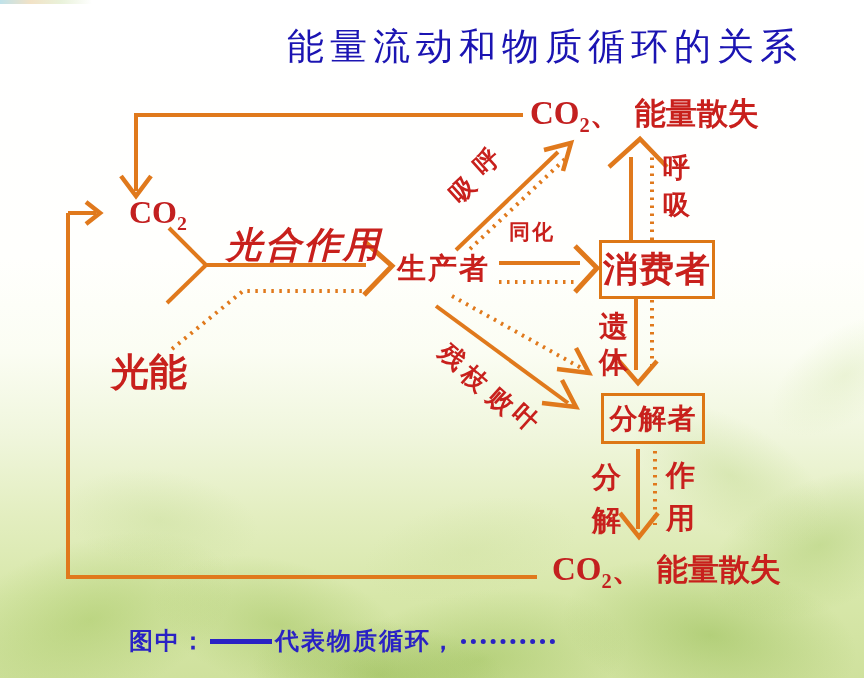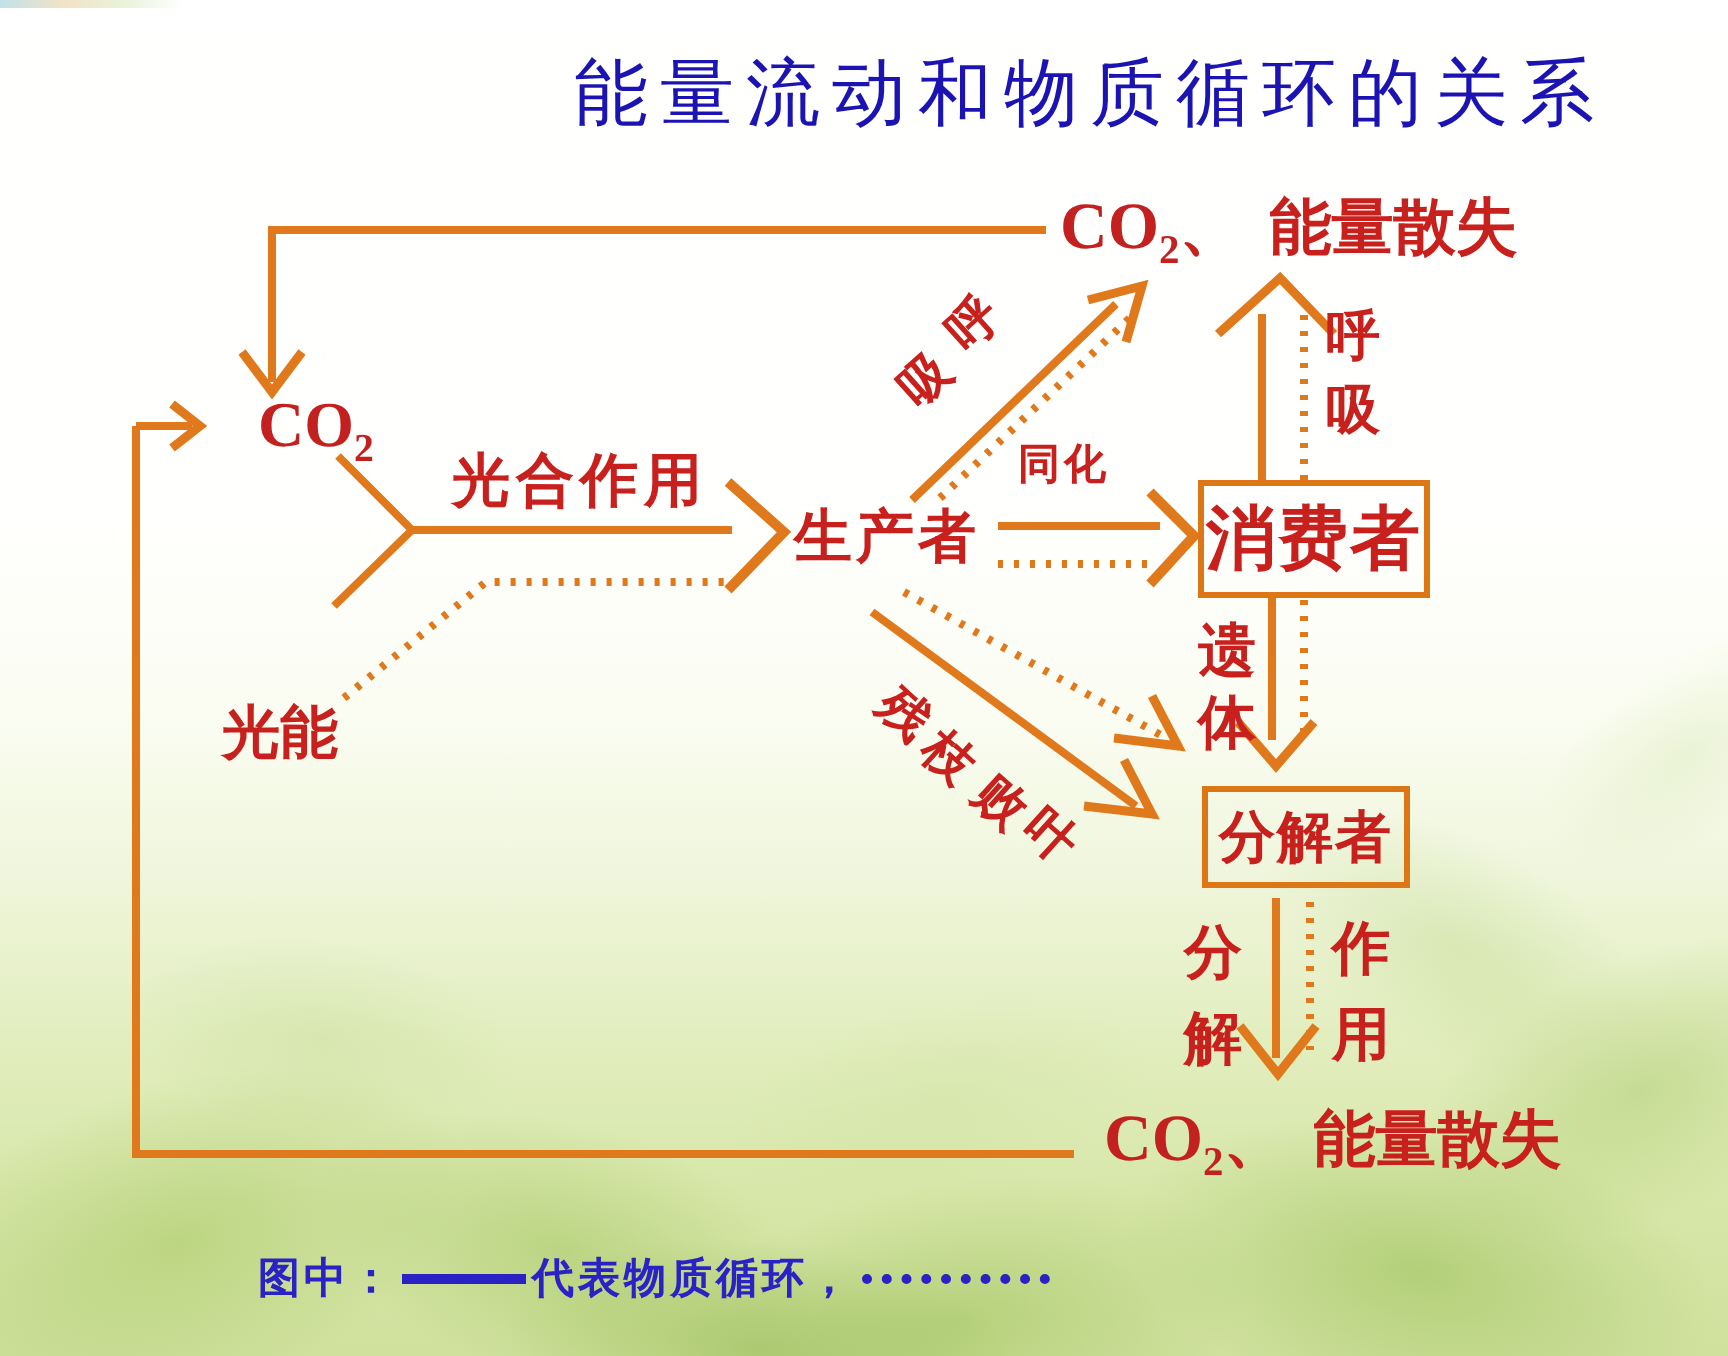--- a/index.html
+++ b/index.html
@@ -15,37 +15,37 @@
   .t{position:absolute;white-space:nowrap;}
   .red{color:#c8201c;font-weight:bold;}
   .formula{font-family:"Liberation Serif","DejaVu Serif",serif;font-weight:bold;color:#c32020;}
   .formula sub{font-size:0.62em;}
   .title{left:287px;top:22px;font-size:37px;letter-spacing:6px;font-weight:normal;color:#1b14b2;}
   .sink{font-size:31px;}
   .sink .formula{font-size:33px;}
   .sink .gap{display:inline-block;width:14px;}
   .node-co2{left:113px;top:194px;font-size:32px;margin-left:16px;}
   .node-h2o{left:108px;top:279px;font-size:32px;}
-  .node-light{left:111px;top:347px;font-size:29px;}
-  .photo{left:226px;top:221px;font-size:29px;letter-spacing:3px;}
+  .node-light{left:111px;top:347px;font-size:38px;}
+  .photo{left:226px;top:221px;font-size:36px;letter-spacing:3px;font-style:italic;}
   .producer{left:397px;top:249px;font-size:29px;letter-spacing:2px;text-align:right;}
   .assim{left:509px;top:218px;font-size:21px;letter-spacing:2px;}
   .box{position:absolute;border:3.5px solid #dd7715;background:rgba(255,255,255,0.0);
        display:flex;align-items:center;justify-content:center;}
   .box-consumer{left:599px;top:240px;width:110px;height:53px;}
   .box-decomposer{left:601px;top:393px;width:98px;height:45px;}
   .box .red{font-size:35px;letter-spacing:1px;}
   .vcol{position:absolute;text-align:center;}
   .vcol span{display:block;}
   .resp-c{left:663px;top:150px;font-size:27px;line-height:37px;}
   .remains{left:599px;top:308px;font-size:29px;line-height:36px;}
   .dec-l{left:592px;top:456px;font-size:29px;line-height:43px;}
   .dec-r{left:666px;top:454px;font-size:29px;line-height:43px;}
   .rot{position:absolute;font-size:25px;}
-  .legend{left:129px;top:625px;font-size:21px;font-weight:bold;color:#2a22c4;
+  .legend{left:129px;top:625px;font-size:24px;font-weight:bold;color:#2a22c4;
           display:flex;align-items:center;letter-spacing:2px;}
   .leg-solid{display:inline-block;width:62px;height:5px;background:#2a22c4;margin:0 3px;}
   .leg-dots{display:inline-block;width:94px;height:0;border-top:5px dotted #2a22c4;margin:0 4px;}
 </style>
 </head>
 <body>
 
 <div class="stage">
 
   <div>

